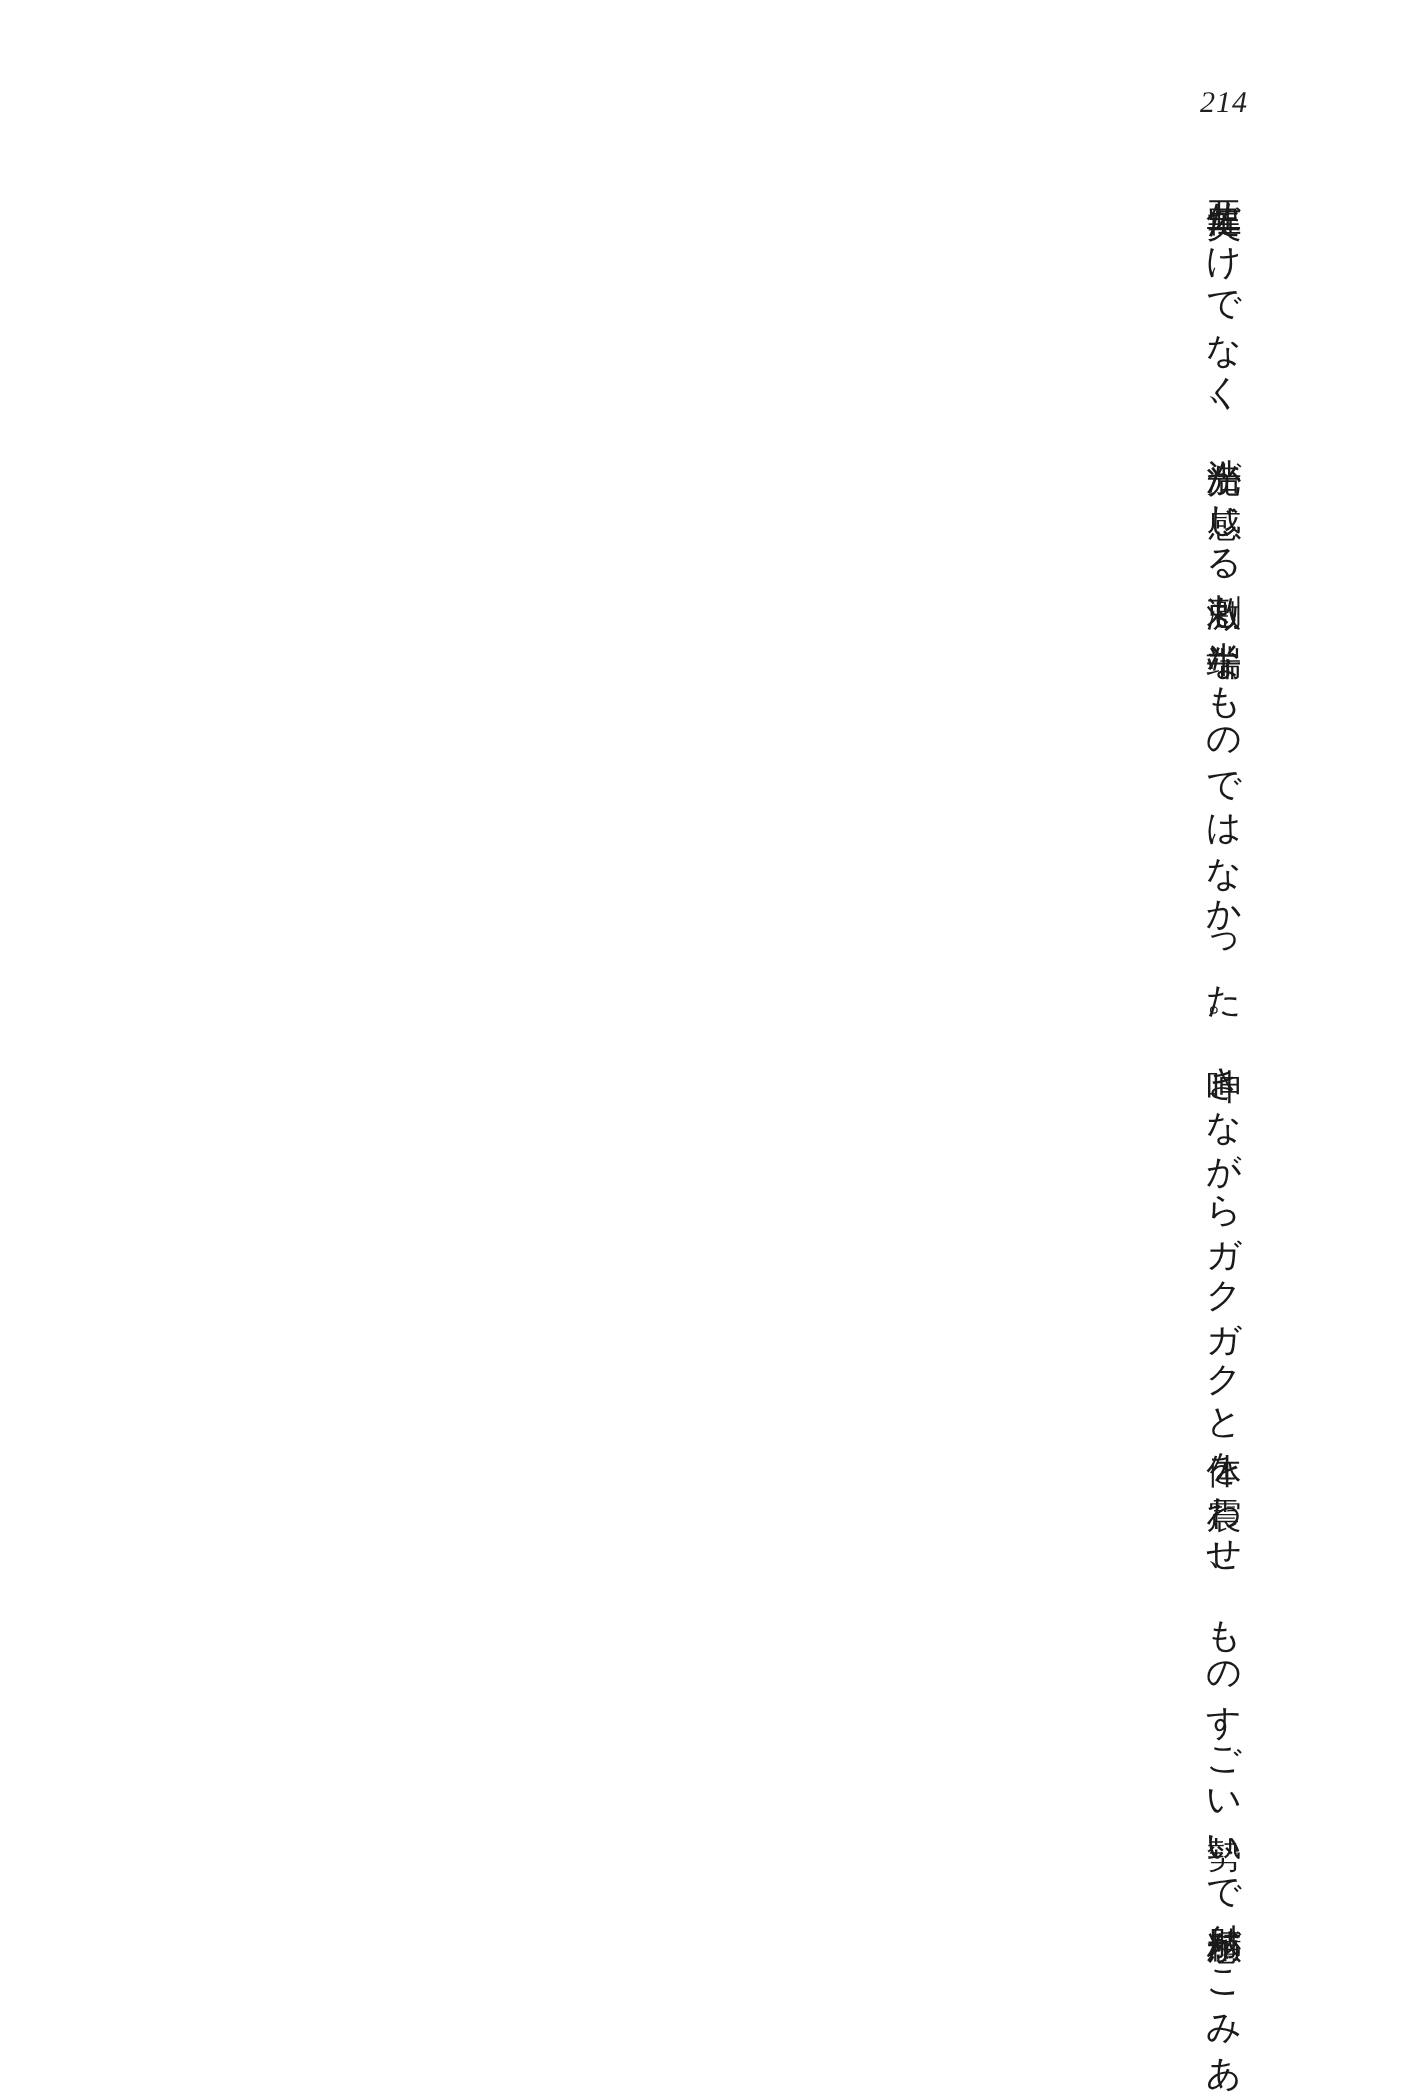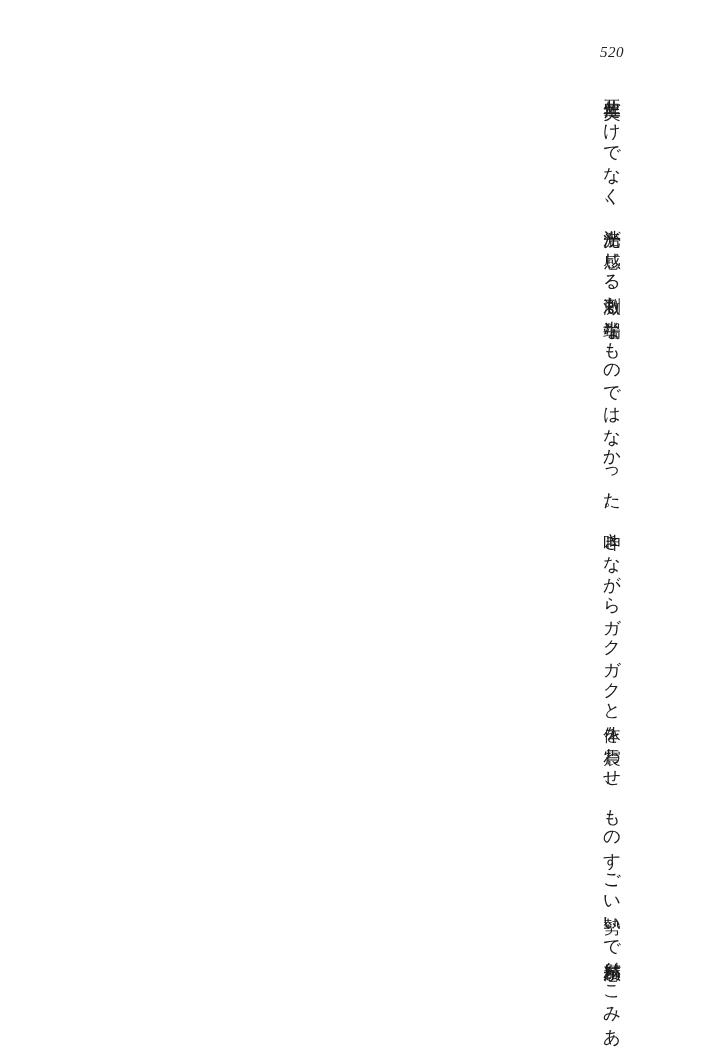--- a/index.html
+++ b/index.html
@@ -49,21 +49,21 @@
     white-space: nowrap;
     font-size: 17.5px;
     letter-spacing: 1.3px;
   }
 </style>
 </head>
 <body>
 
 <div id="page">
 
-  <div id="page-number">520</div>
+  <div id="page-number">214</div>
 
   <div id="body-text">
     <div class="line">亜佐美だけでなく、浩光が感じる刺激も半端なものではなかった。</div>
     <div class="line">呻きながらガクガクと体を震わせ、ものすごい勢いで射精感がこみあげてきている</div>
 
   </div>
 
 </div>
 
 </body></html>

